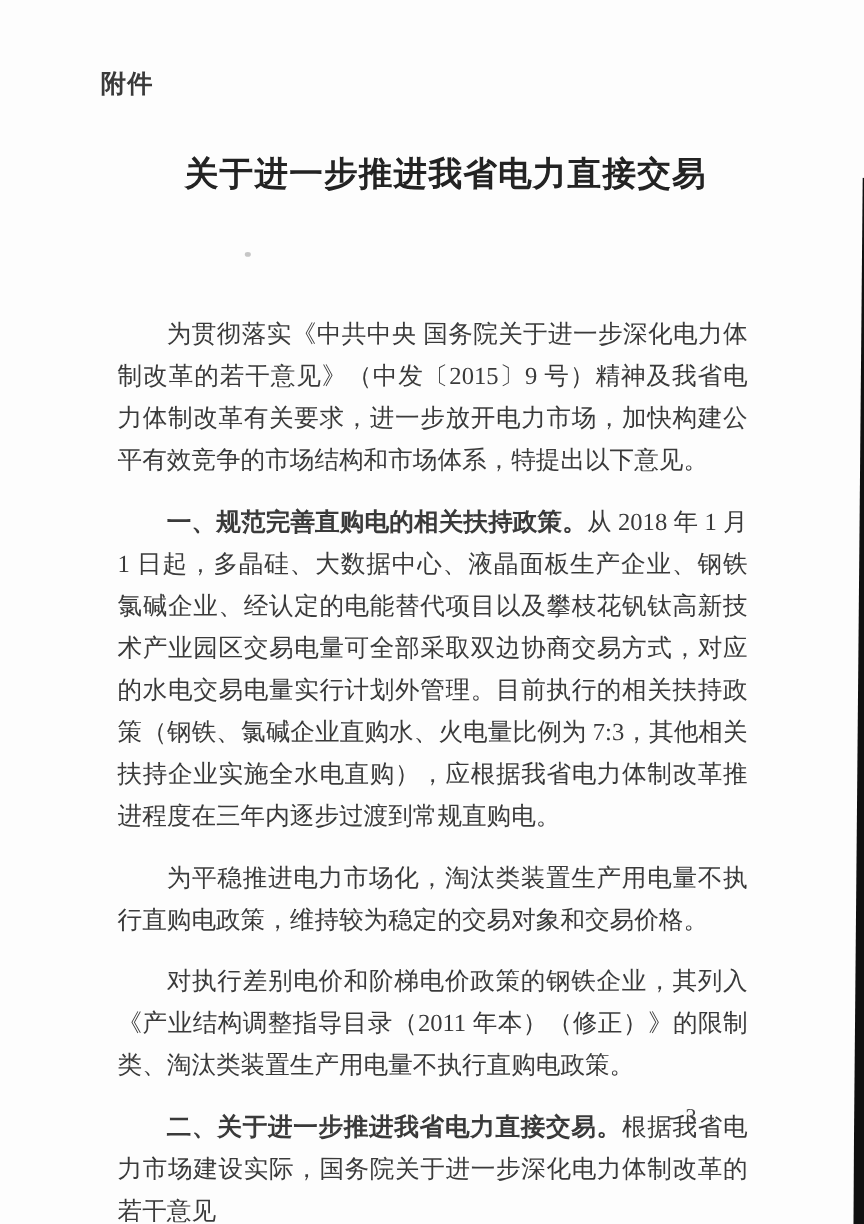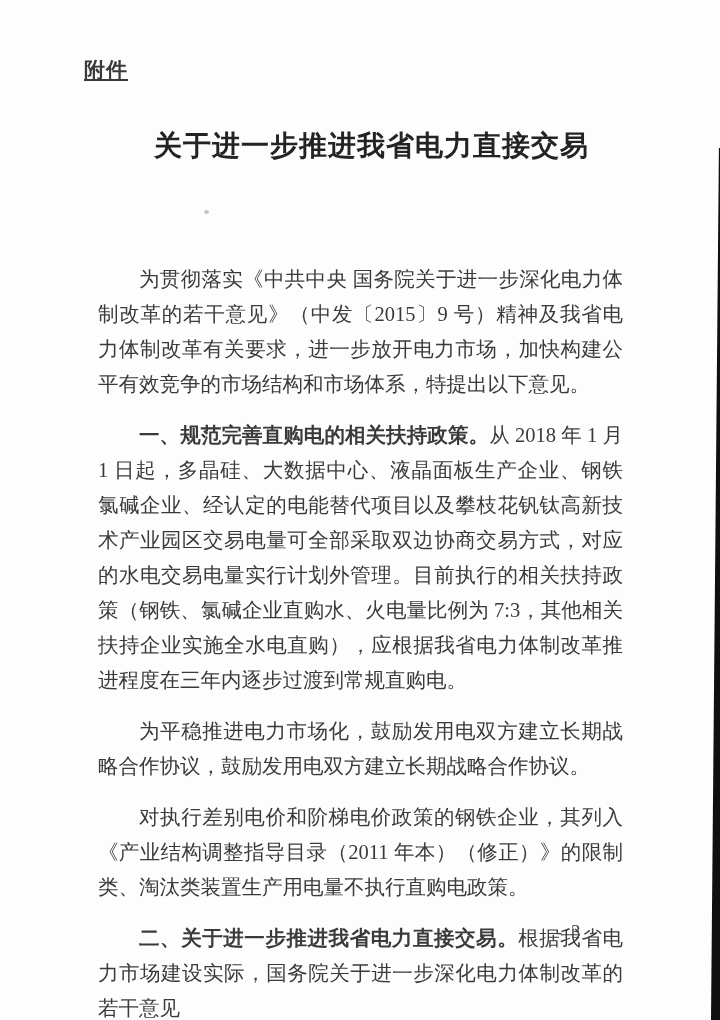--- a/index.html
+++ b/index.html
@@ -14,38 +14,37 @@
     width:720px;height:1020px;
     background:var(--paper);
     overflow:hidden;
     font-family:"Liberation Serif","DejaVu Serif",serif;
   }
   .attachment{
     position:absolute;left:84px;top:56px;
     font-family:"Liberation Sans","DejaVu Sans",sans-serif;
     font-weight:700;font-size:21px;color:var(--ink);
     letter-spacing:1px;
-    text-decoration:underline;
   }
   .doc-title{
     position:absolute;top:123px;left:0;right:14px;
     text-align:center;
     font-weight:700;font-size:28px;line-height:46px;
     color:var(--title-ink);letter-spacing:1px;margin-left:37px;
   }
   .body-text{
     position:absolute;left:82px;top:246px;width:557px;
     font-size:20.5px;line-height:35px;
     text-align:justify;text-justify:inter-ideograph;
     color:var(--ink);
   }
   .para{margin:16px;text-indent:2em;}
   .lead-bold{
     font-weight:700;
-    font-family:Liberation Serif, serif;
+    font-family:Liberation Sans, sans-serif;
   }
   .page-number{
     position:absolute;left:556px;top:921px;
     font-size:19px;color:#4a4a4a;letter-spacing:2px;
     white-space:pre;
   }
   
   .scan-edge{
     position:absolute;right:0;top:148px;width:9px;height:872px;
     background:var(--edge);
@@ -64,21 +63,21 @@
   <div class="attachment">附件</div>
 
   <div class="doc-title">
     <div>关于进一步推进我省电力直接交易</div>
   </div>
 
   <div class="body-text">
 
   <p class="para"><span>为贯彻落实《中共中央 国务院关于进一步深化电力体制改革的若干意见》（中发〔2015〕9 号）精神及我省电力体制改革有关要求，进一步放开电力市场，加快构建公平有效竞争的市场结构和市场体系，特提出以下意见。</span></p>
       <p class="para"><span class="lead-bold">一、规范完善直购电的相关扶持政策。</span><span>从 2018 年 1 月 1 日起，多晶硅、大数据中心、液晶面板生产企业、钢铁氯碱企业、经认定的电能替代项目以及攀枝花钒钛高新技术产业园区交易电量可全部采取双边协商交易方式，对应的水电交易电量实行计划外管理。目前执行的相关扶持政策（钢铁、氯碱企业直购水、火电量比例为 7:3，其他相关扶持企业实施全水电直购），应根据我省电力体制改革推进程度在三年内逐步过渡到常规直购电。</span></p>
-      <p class="para"><span>为平稳推进电力市场化，鼓励发用电双方建立长期战略合作协议，鼓励发用电双方建立长期战略合作协议。</span></p>
+      <p class="para"><span>为平稳推进电力市场化，淘汰类装置生产用电量不执行直购电政策，维持较为稳定的交易对象和交易价格。</span></p>
       <p class="para"><span>对执行差别电价和阶梯电价政策的钢铁企业，其列入《产业结构调整指导目录（2011 年本）（修正）》的限制类、淘汰类装置生产用电量不执行直购电政策。</span></p>
       <p class="para"><span class="lead-bold">二、关于进一步推进我省电力直接交易。</span><span>根据我省电力市场建设实际，国务院关于进一步深化电力体制改革的若干意见</span></p>
     </div>
 
   <div class="page-number">- 3 -</div>
 
   <div class="scan-edge"></div>
   <div class="speck"></div>
 
 </div>

